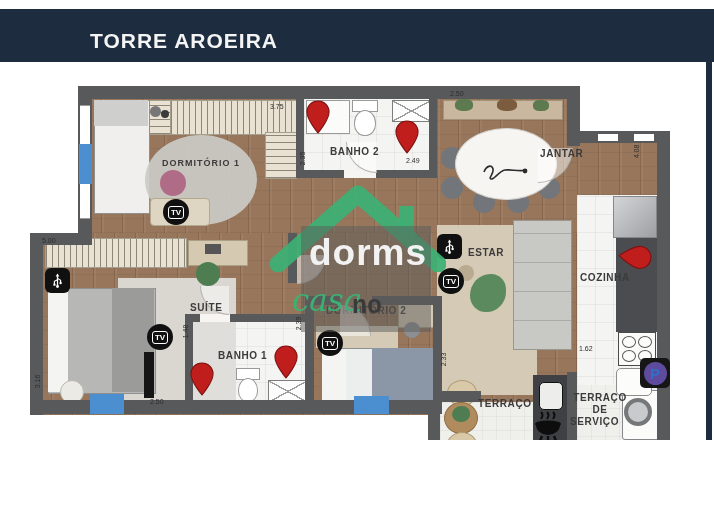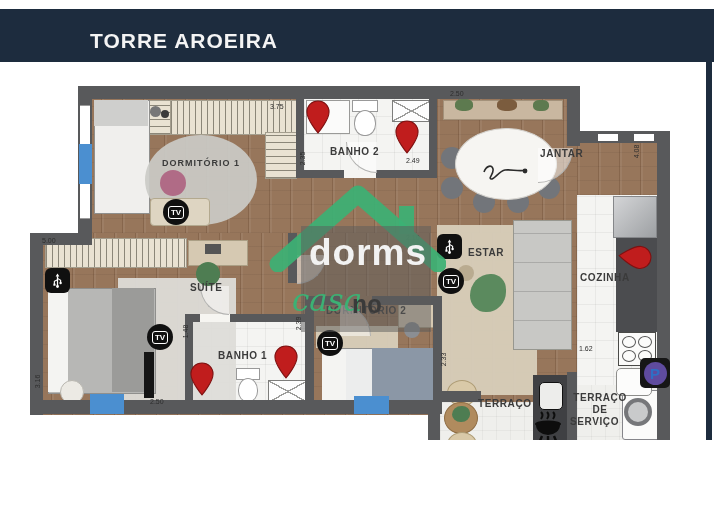--- a/index.html
+++ b/index.html
@@ -133,21 +133,21 @@
   <div class="abs closet" style="left:45px;top:238px;width:140px;height:28px;"></div>
   <div class="abs" style="left:188px;top:240px;width:58px;height:24px;background:#d6c9b2;border:1px solid #ab9f85;z-index:4;"></div>
   <div class="abs" style="left:205px;top:244px;width:16px;height:10px;background:#555;z-index:5;"></div>
   <div class="abs circ" style="left:196px;top:262px;width:24px;height:24px;background:#4e7d52;z-index:5;"></div>
   <div class="abs rug" style="left:118px;top:278px;width:118px;height:125px;background:#dddcd8;z-index:3;"></div>
   <div class="abs bed-border" style="left:48px;top:288px;width:106px;height:104px;background:#b7b7b5;z-index:5;"></div>
   <div class="abs" style="left:48px;top:288px;width:20px;height:104px;background:#f4f4f2;z-index:6;"></div>
   <div class="abs" style="left:112px;top:288px;width:42px;height:104px;background:#9b9b99;z-index:6;"></div>
   <div class="abs circ" style="left:60px;top:380px;width:22px;height:22px;background:#eceae4;border:1px solid #b9b7b0;z-index:7;"></div>
   <div class="abs" style="left:144px;top:352px;width:10px;height:46px;background:#151515;z-index:7;"></div>
-  <div class="abs rlabel small" style="left:190px;top:282px;">SUÍTE</div>
+  <div class="abs rlabel small" style="left:190px;top:302px;">SUÍTE</div>
   <div class="abs dim" style="left:42px;top:237px;">5.00</div>
   <div class="abs dim v" style="left:31px;top:378px;">3.16</div>
   <div class="abs dim" style="left:150px;top:398px;z-index:40;">2.50</div>
 
   <div class="abs" style="left:236px;top:368px;width:22px;height:10px;background:#fff;border:1px solid #999;z-index:5;"></div>
   <div class="abs" style="left:238px;top:378px;width:18px;height:22px;background:#fff;border:1px solid #999;border-radius:50% 50% 45% 45%;z-index:5;"></div>
   <div class="abs xbox" style="left:268px;top:380px;width:38px;height:21px;z-index:5;"></div>
   <div class="abs rlabel small" style="left:218px;top:350px;">BANHO 1</div>
   <div class="abs dim v" style="left:179px;top:328px;">1.48</div>
 

